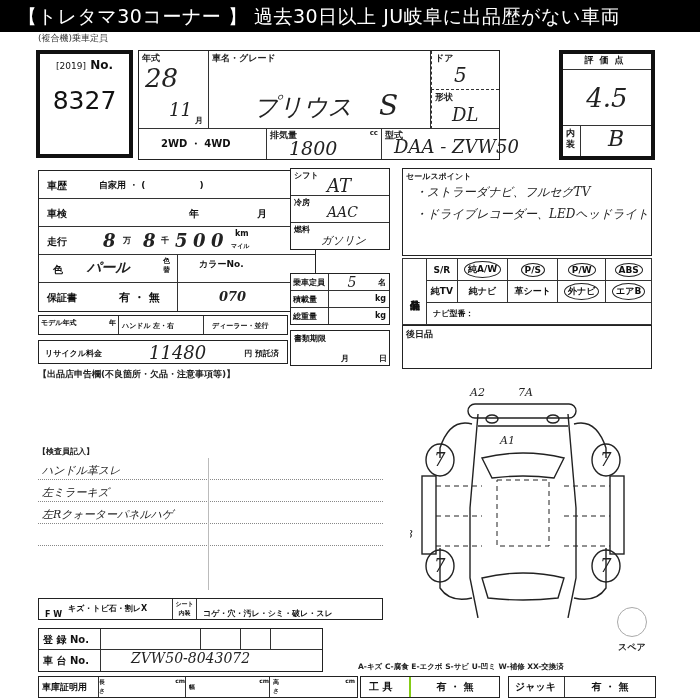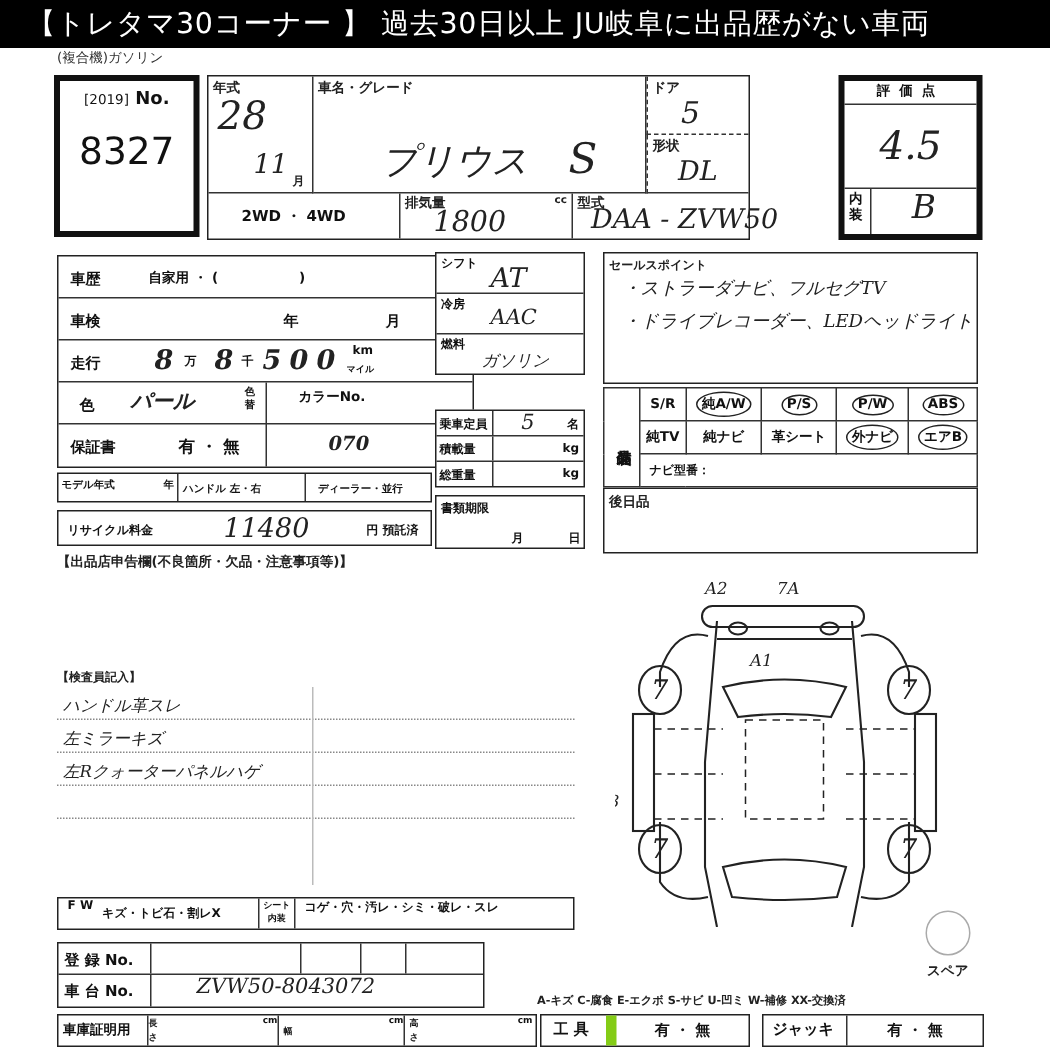--- a/index.html
+++ b/index.html
@@ -13,21 +13,21 @@
 .hand{font-family:"DejaVu Serif",serif;font-style:italic;color:#222}
 .cell{position:absolute;border-right:1.2px solid #333;border-bottom:1.2px solid #333}
 .eq td{border:1px solid #333;text-align:center;font-size:9px;font-weight:bold;height:22px}
 .eq{border-collapse:collapse}
 .circ{display:inline-block;border:1.2px solid #222;border-radius:50%;padding:1px 3px}
 </style>
 </head>
 <body>
 
 <div class="abs banner">【トレタマ30コーナー 】 過去30日以上 JU岐阜に出品歴がない車両</div>
-<div class="abs sub">(複合機)ガソリン</div>
+<div class="abs sub">(複合機)乗車定員</div>
 
 <div class="abs thick" style="left:36px;top:50px;width:97px;height:108px;">
   <div style="font-size:12px;font-weight:bold;text-align:center;margin-top:4px;"><span style="font-size:9px;font-weight:normal">[2019]</span> No.</div>
   <div style="font-size:25px;text-align:center;margin-top:14px;">8327</div>
 </div>
 
 <div class="abs box" style="left:138px;top:50px;width:362px;height:110px;">
   <div class="cell" style="left:0;top:0;width:70px;height:78px;">
     <span class="lbl" style="position:absolute;left:3px;top:1px">年式</span>
     <span class="hand" style="position:absolute;left:6px;top:12px;font-size:26px">28</span>
@@ -199,21 +199,21 @@
 
 <div class="abs lbl" style="left:38px;top:446px;font-size:8px">【検査員記入】</div>
 <div class="abs" style="left:38px;top:458px;width:345px;">
   <div style="position:absolute;left:170px;top:0;height:132px;border-left:1px solid #bbb"></div>
   <div class="hand" style="height:22px;border-bottom:1px dotted #888;font-size:11px;padding:5px 4px 0">ハンドル革スレ</div>
   <div class="hand" style="height:22px;border-bottom:1px dotted #888;font-size:11px;padding:5px 4px 0">左ミラーキズ</div>
   <div class="hand" style="height:22px;border-bottom:1px dotted #888;font-size:11px;padding:5px 4px 0">左Rクォーターパネルハゲ</div>
   <div class="hand" style="height:22px;border-bottom:1px dotted #888;font-size:11px;padding:5px 4px 0"></div>
 </div>
 
-<div class="abs box" style="left:38px;top:598px;width:345px;height:22px;display:flex;font-size:8px;font-weight:bold;align-items:flex-start">
+<div class="abs box" style="left:38px;top:598px;width:345px;height:22px;display:flex;font-size:8px;font-weight:bold;align-items:flex-end">
   <span style="padding:0 6px">F W</span>
   <span style="width:105px;border-right:1px solid #333;height:100%;line-height:20px">キズ・トビ石・割レX</span>
   <span style="width:24px;font-size:6px;border-right:1px solid #333;height:100%;line-height:9px;text-align:center">シート内装</span>
   <span style="padding-left:6px">コゲ・穴・汚レ・シミ・破レ・スレ</span>
 </div>
 
 <div class="abs box" style="left:38px;top:628px;width:285px;height:44px;font-size:10px;font-weight:bold">
   <div style="height:21px;border-bottom:1px solid #333;display:flex">
       <span style="width:62px;border-right:1px solid #333;padding:4px">登 録 No.</span>
       <span style="width:100px;border-right:1px solid #333"></span>
@@ -269,19 +269,19 @@
     <text x="190" y="194" font-size="18">7</text>
   </g>
 </svg>
 
 <div class="abs" style="left:617px;top:607px;width:30px;height:30px;border:1px solid #aaa;border-radius:50%"></div>
 <div class="abs lbl" style="left:618px;top:641px;font-size:9px">スペア</div>
 
 <div class="abs lbl" style="left:358px;top:662px;font-size:7.5px;white-space:nowrap">A-キズ C-腐食 E-エクボ S-サビ U-凹ミ W-補修 XX-交換済</div>
 
 <div class="abs box" style="left:360px;top:676px;width:140px;height:22px;display:flex;font-size:10px;font-weight:bold;align-items:center">
-  <span style="width:50px;padding-left:8px;border-right:7px solid #84cc16;height:100%;line-height:20px">工 具</span>
+  <span style="width:50px;padding-left:8px;border-right:2px solid #84cc16;height:100%;line-height:20px">工 具</span>
   <span style="flex:1;text-align:center">有 ・ 無</span>
 </div>
 <div class="abs box" style="left:508px;top:676px;width:148px;height:22px;display:flex;font-size:10px;font-weight:bold;align-items:center">
   <span style="width:56px;padding-left:6px;border-right:1px solid #333;height:100%;line-height:20px">ジャッキ</span>
   <span style="flex:1;text-align:center">有 ・ 無</span>
 </div>
 
 </body></html>

